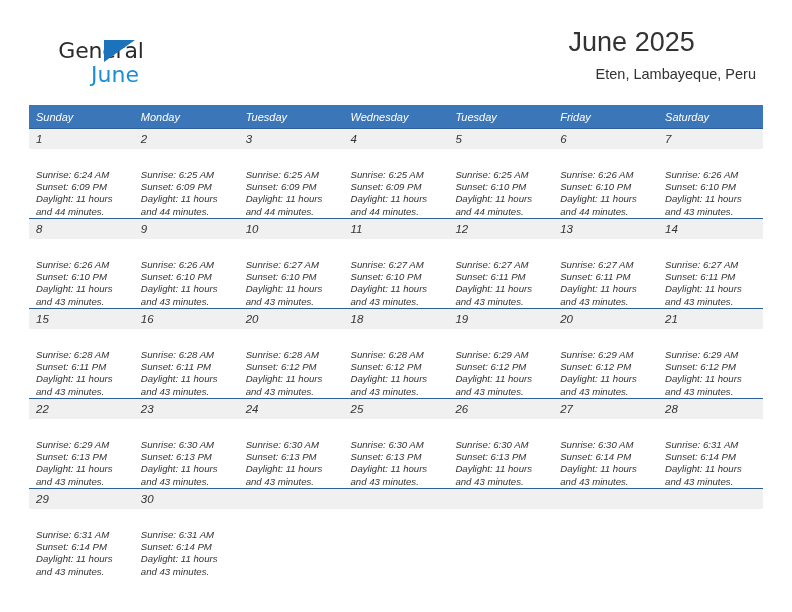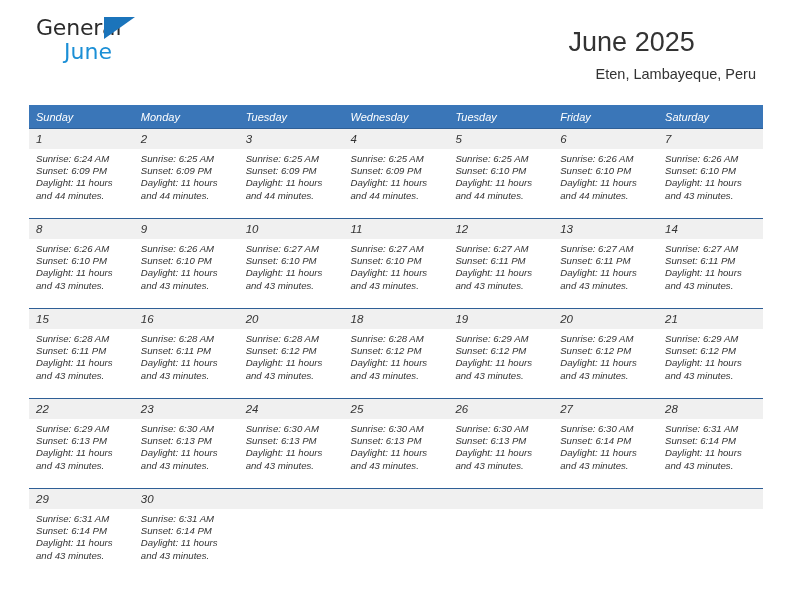--- a/index.html
+++ b/index.html
@@ -27,23 +27,24 @@
     left: 0;
     top: 0;
     width: 792px;
     height: 100px;
     box-sizing: border-box;
     padding: 0 36px;
   }
   .brand {
     position: absolute;
     left: 36px;
-    top: 16px;
+    top: 39px;
     width: 130px;
     height: 50px;
+    text-align: center;
   }
   .brand-top {
     position: relative;
     display: block;
     font-size: 22px;
     letter-spacing: -0.2px;
     line-height: 24px;
     color: #2b2b2b;
     font-family: "DejaVu Sans", sans-serif;
     font-weight: 400;
@@ -130,21 +131,21 @@
     padding: 4px 0 4px 7px;
     line-height: 12px;
     height: 12px;
     box-sizing: content-box;
   }
   .daycell.empty .daynum {
     background: #f0f0f0;
     color: transparent;
   }
   .dayinfo {
-    padding: 4px 6px 0 7px;
+    padding: 20px 6px 0 7px;
     font-size: 9.6px;
     line-height: 12.2px;
     color: #333333;
   }
   .dayinfo div {
     white-space: nowrap;
   }
 </style>
 </head>
 <body>

